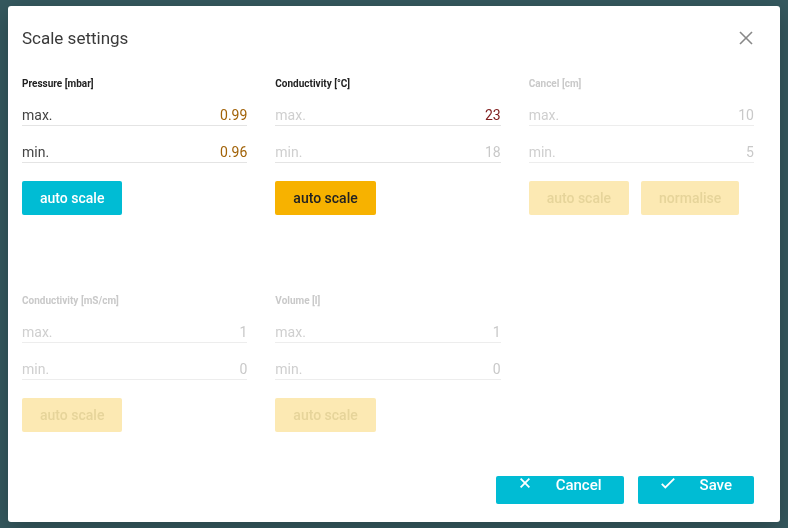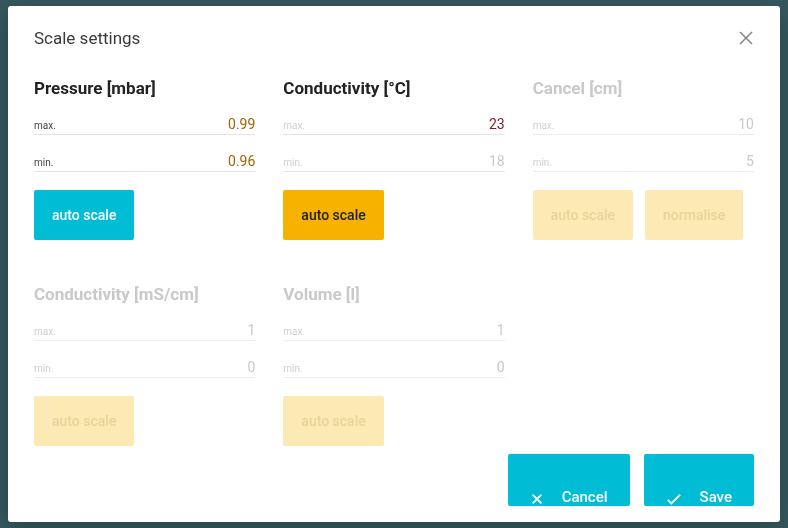--- a/index.html
+++ b/index.html
@@ -12,21 +12,21 @@
     width: 788px;
     height: 528px;
     overflow: hidden;
   }
   .modal {
     background: #fff;
     width: 772px;
     margin-top: 6px;
     border-radius: 3px;
     box-shadow: 0 6px 24px rgba(0,0,0,0.25);
-    padding: 22px 26px 18px 26px;
+    padding: 22px 26px 18px 14px;
     position: relative;
     height: 516px;
     display: flex;
     flex-direction: column;
   }
   .modal-header {
     display: flex;
     justify-content: space-between;
     align-items: center;
     margin-bottom: 30px;
@@ -44,71 +44,71 @@
   }
   .grid {
     display: grid;
     grid-template-columns: repeat(3, 1fr);
     column-gap: 28px;
     row-gap: 44px;
     flex: 1;
   }
   .panel { }
   .panel-title {
-    font-size: 17px;
+    font-size: 10px;
     font-weight: 700;
     color: #222;
     margin-bottom: 18px;
   }
   .panel.disabled .panel-title { color: #c9c9c9; }
   .field-row {
     display: flex;
     align-items: baseline;
     justify-content: space-between;
     border-bottom: 1px solid #e4e4e4;
     padding-bottom: 2px;
     margin-bottom: 18px;
   }
   .field-label {
-    font-size: 10px;
+    font-size: 14px;
     color: #444;
   }
   .panel.disabled .field-label { color: #cfcfcf; }
   .field-input {
     border: none;
     outline: none;
     text-align: right;
     font-size: 14px;
     color: #a16207;
     width: 90px;
     background: transparent;
     font-family: inherit;
   }
   .panel.disabled .field-input { color: #c9c9c9; }
   .panel.disabled .field-row { border-bottom-color: #ededed; }
   .btn-row { display: flex; gap: 12px; margin-top: 4px; }
   .btn {
     border: none;
-    height: 50px;
+    height: 34px;
     padding: 0 18px;
     font-size: 14px;
     cursor: pointer;
     border-radius: 2px;
     font-family: inherit;
   }
   .btn-cyan { background: #00bcd4; color: #fff; font-weight: 500; }
   .btn-amber { background: #f7b200; color: #222; font-weight: 500; }
   .btn-amber-dim { background: #fce9b3; color: #e6d49a; font-weight: 500; }
   .footer {
     display: flex;
     justify-content: flex-end;
     gap: 14px;
     margin-top: 8px;
   }
-  .footer .btn { display: flex; align-items: flex-end; gap: 18px; padding: 0 22px; height: 52px; }
+  .footer .btn { display: flex; align-items: flex-start; gap: 24px; padding: 0 22px; height: 28px; }
   .footer .btn svg { stroke: #fff; }
   .footer .btn-label { color: #fff; font-size: 15px; }
 </style>
 </head>
 <body>
 
 <div class="modal">
   <div class="modal-header">
     <div class="modal-title">Scale settings</div>
     <svg class="close-icon" viewBox="0 0 16 16" fill="none" stroke-width="1.6">

